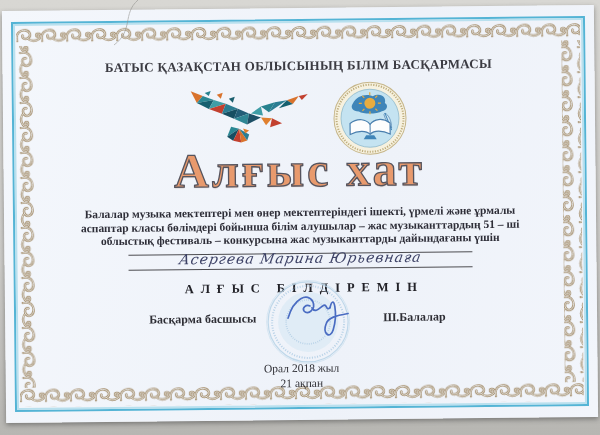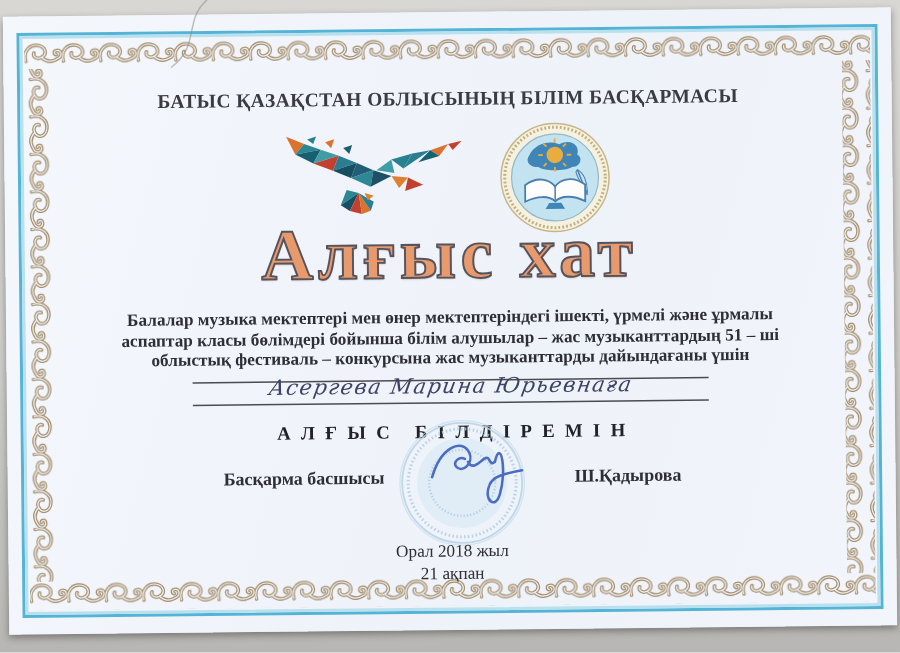--- a/index.html
+++ b/index.html
@@ -156,21 +156,21 @@
     <div>облыстық фестиваль – конкурсына жас музыканттарды дайындағаны үшін</div>
   </div>
 
   <div class="rule r1"></div>
   <div class="recipient">Асергева Марина Юрьевнаға</div>
   <div class="rule r2"></div>
 
   <div class="gratitude">АЛҒЫС БІЛДІРЕМІН</div>
 
   <div class="signer-role">Басқарма басшысы</div>
-  <div class="signer-name">Ш.Қадырова</div>
+  <div class="signer-name">Ш.Балалар</div>
 
   <svg class="stamp" width="96" height="96" viewBox="0 0 96 96">
     <circle cx="48" cy="48" r="40" fill="none" stroke="#b6d2e6" stroke-width="1.2" opacity="0.85"></circle>
     <circle cx="48" cy="48" r="36" fill="none" stroke="#aac9e2" stroke-width="2" stroke-dasharray="1 1.6" opacity="0.8"></circle>
     <circle cx="48" cy="48" r="30" fill="#cfe4f2" opacity="0.45"></circle>
     <circle cx="48" cy="48" r="22" fill="none" stroke="#aac9e2" stroke-width="1.6" stroke-dasharray="0.8 1.4" opacity="0.8"></circle>
     <circle cx="48" cy="48" r="41.5" fill="none" stroke="#c3dbec" stroke-width="0.8" opacity="0.7"></circle>
     <g fill="none" stroke="#4a6cc2" stroke-width="1.7" stroke-linecap="round">
       <path d="M28 44 C34 24 48 18 53 28 C56 35 48 42 44 37 C42 34 46 30 50 32"></path>
       <path d="M52 34 C55 40 60 34 63 32 C67 29 66 38 70 34"></path>

